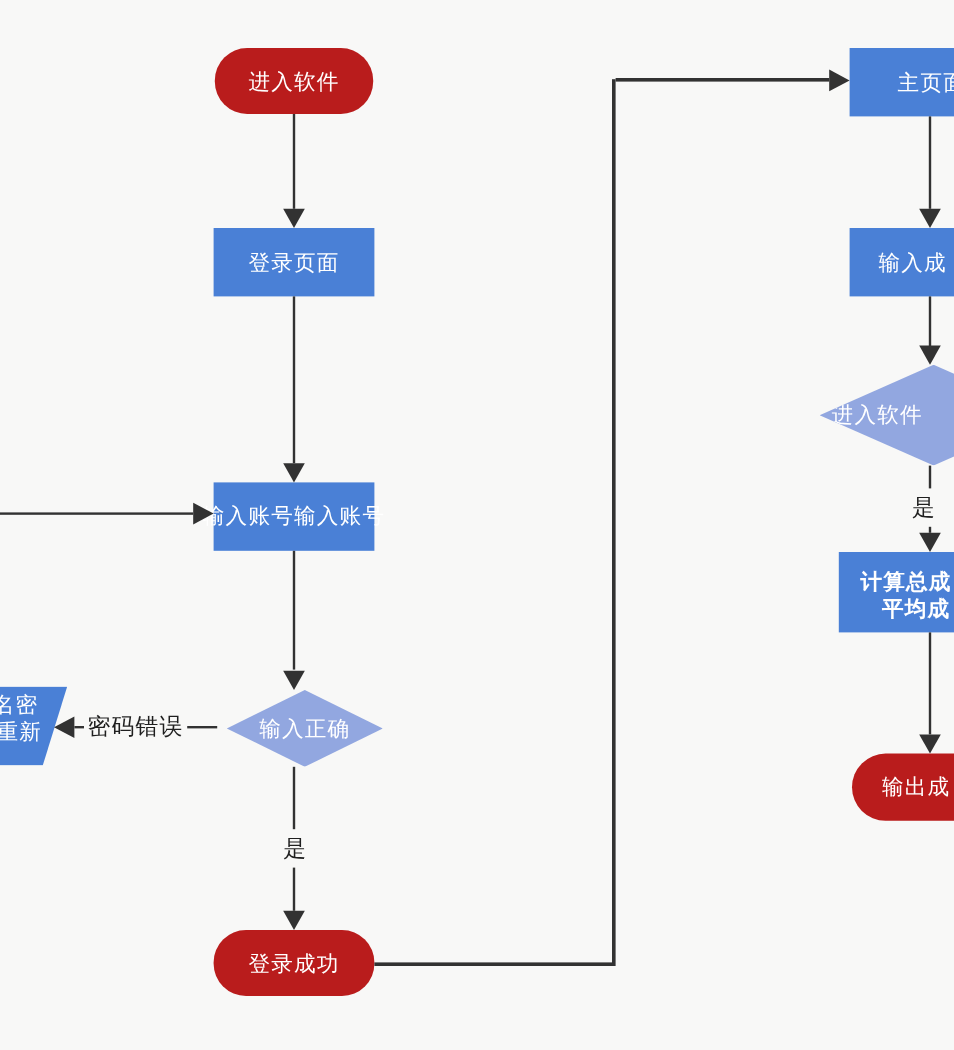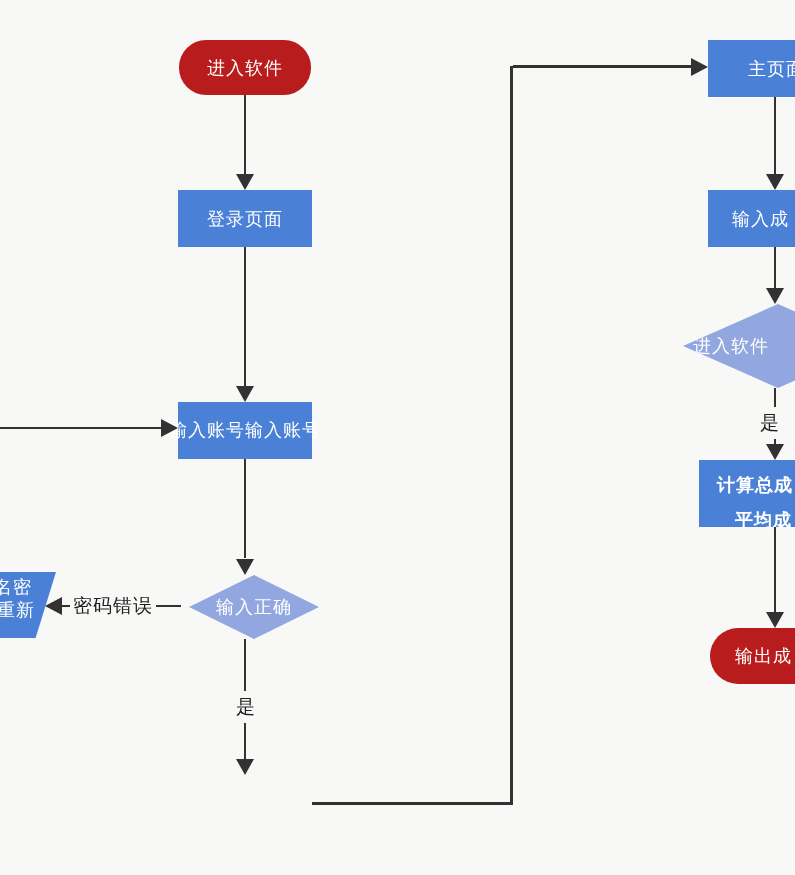--- a/index.html
+++ b/index.html
@@ -31,21 +31,21 @@
   .n-retry span{position:absolute;}
   .n-retry .l1{left:74px;top:3px;}
   .n-retry .l2{left:77px;top:26px;}
 
   .n-main-page{left:708px;top:40px;width:160px;height:57px;justify-content:flex-start;padding-left:40px;}
   .n-input-score{left:708px;top:190px;width:160px;height:57px;justify-content:flex-start;padding-left:24px;}
   .n-score-check{left:683px;top:304px;width:190px;height:84px;justify-content:flex-start;padding-left:10px;}
   .n-calc{left:699px;top:460px;width:170px;height:67px;}
   .n-calc span{position:absolute;font-weight:bold;}
   .n-calc .l1{left:18px;top:13px;}
-  .n-calc .l2{left:36px;top:48px;}
+  .n-calc .l2{left:36px;top:35px;}
   .n-output{left:710px;top:628px;width:160px;height:56px;border-radius:28px;justify-content:flex-start;padding-left:25px;}
 
   
   .edge{position:absolute;background:#323232;}
   .e1{left:244px;top:95px;width:2px;height:79px;}
   .e2{left:244px;top:247px;width:2px;height:139px;}
   .e3{left:244px;top:459px;width:2px;height:99px;}
   .e4a{left:244px;top:639px;width:2px;height:56px;}
   .e4b{left:244px;top:719px;width:2px;height:40px;}
   .e-in{left:0;top:427px;width:161px;height:2px;}
@@ -110,20 +110,23 @@
     <span>输入账号</span>
     <span>输入账号</span>
   </div>
   <div class="node decision n-input-correct">
     <span>输入正确</span>
   </div>
   <div class="node para n-retry">
     <span class="l1">名密</span>
     <span class="l2">重新</span>
   </div>
+  <div class="node terminator n-login-success">
+    <span>登录成功</span>
+  </div>
 
   <div class="node process n-main-page">
     <span>主页面</span>
   </div>
   <div class="node process n-input-score">
     <span>输入成</span>
   </div>
   <div class="node decision n-score-check">
     <span>进入软件</span>
   </div>

